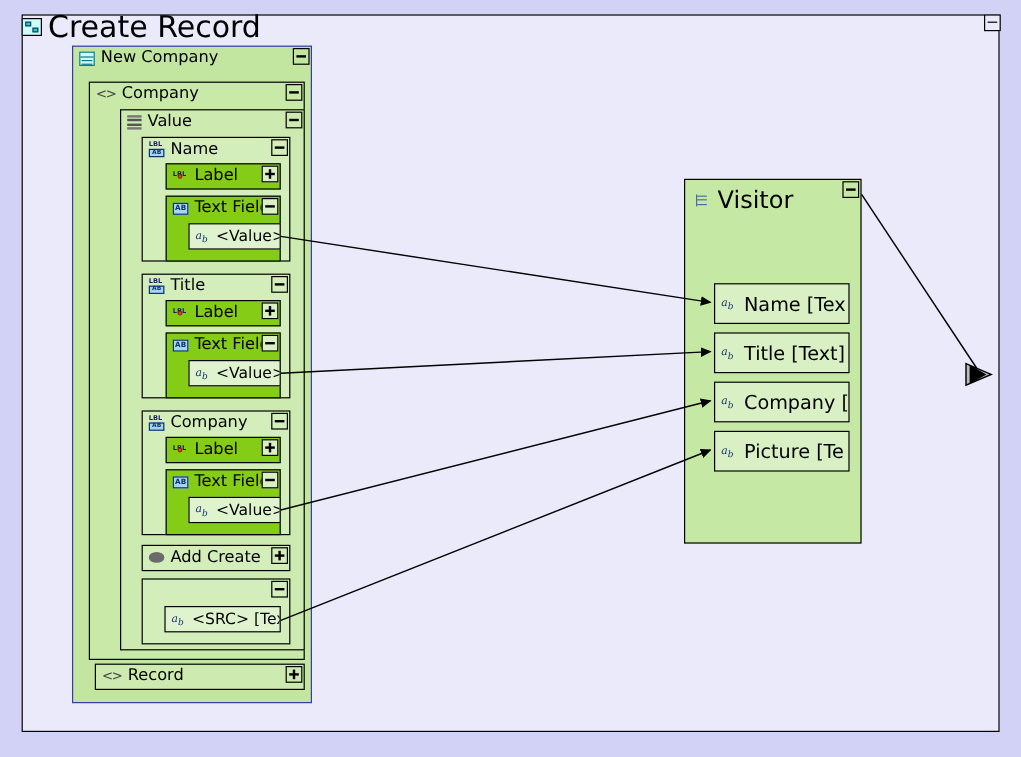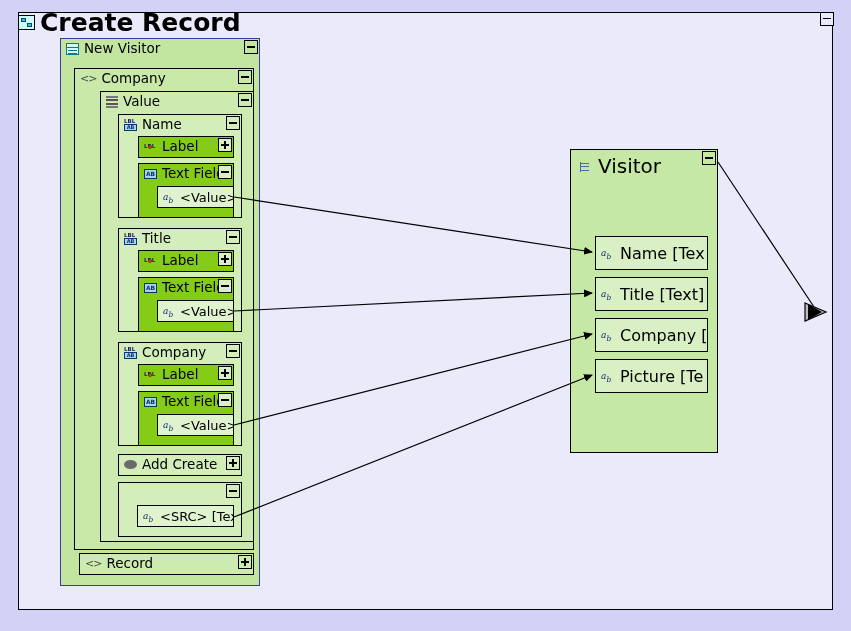--- a/index.html
+++ b/index.html
@@ -5,21 +5,21 @@
 <style>
   html,body{margin:0;padding:0;}
   body{
     width:851px;height:631px;
     background:#d2d2f7;
     font-family:"DejaVu Sans","Liberation Sans",sans-serif;
     overflow:hidden;position:relative;
   }
   
   #title-bar{position:absolute;left:18px;top:10px;display:flex;align-items:center;gap:5px;z-index:40;}
-  #title-bar .ttl{font-size:25px;color:#000;line-height:1;letter-spacing:0px;white-space:nowrap;font-weight:bold;}
+  #title-bar .ttl{font-size:25px;color:#000;line-height:1;letter-spacing:0px;white-space:nowrap;}
   .ico{display:inline-block;flex:0 0 auto;position:relative;}
   
   .ico-window{width:17px;height:15px;background:#cffbf8;border:1.6px solid #000;box-sizing:border-box;}
   .ico-window::before{content:"";position:absolute;left:2px;top:2px;width:5px;height:4px;background:#3bbfd6;border:1px solid #0a4d63;box-sizing:border-box;}
   .ico-window::after{content:"";position:absolute;left:8px;top:7px;width:5px;height:4px;background:#3bbfd6;border:1px solid #0a4d63;box-sizing:border-box;}
 
   
   #canvas{position:absolute;left:18px;top:12px;width:815px;height:598px;
     background:#eaeafb;border:1.6px solid #000;box-sizing:border-box;}
 
@@ -94,21 +94,21 @@
 
 <div id="canvas">
   <div class="tgl" style="right:-1.5px;top:-1.5px;">
       <i></i>
     </div>
 </div>
 
 <div class="node lvl1" style="left:60px;top:38px;width:200px;height:548px;border-color:#3b3ba8;">
   <div class="hdr">
     <span class="ico ico-newvis"></span>
-    <span>New Visitor</span>
+    <span>New Company</span>
   </div>
   <div class="tgl" style="right:1px;top:1px;background:#c2e6a0;">
       <i></i>
     </div>
 </div>
 
 <div class="node lvl2" style="left:74px;top:68px;width:180px;height:482px;">
   <div class="hdr">
     <span class="ico ico-code">&lt;&gt;</span>
     <span>Company</span>

